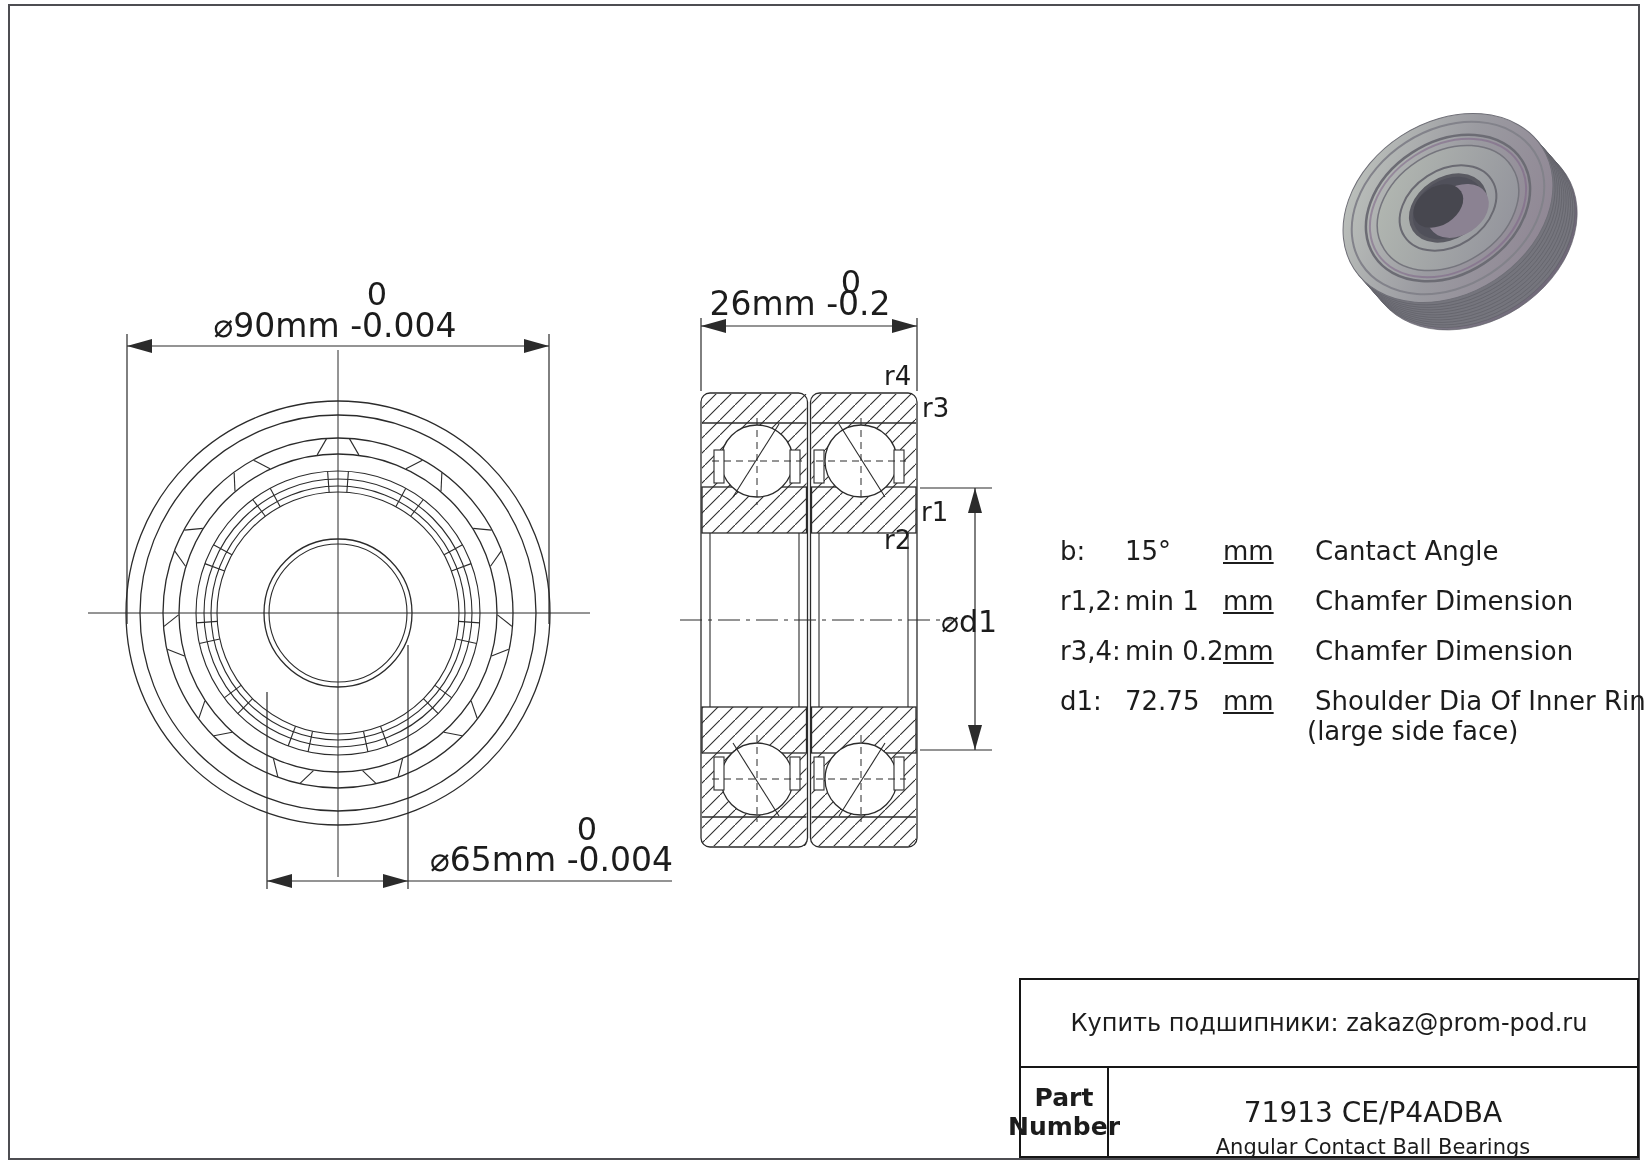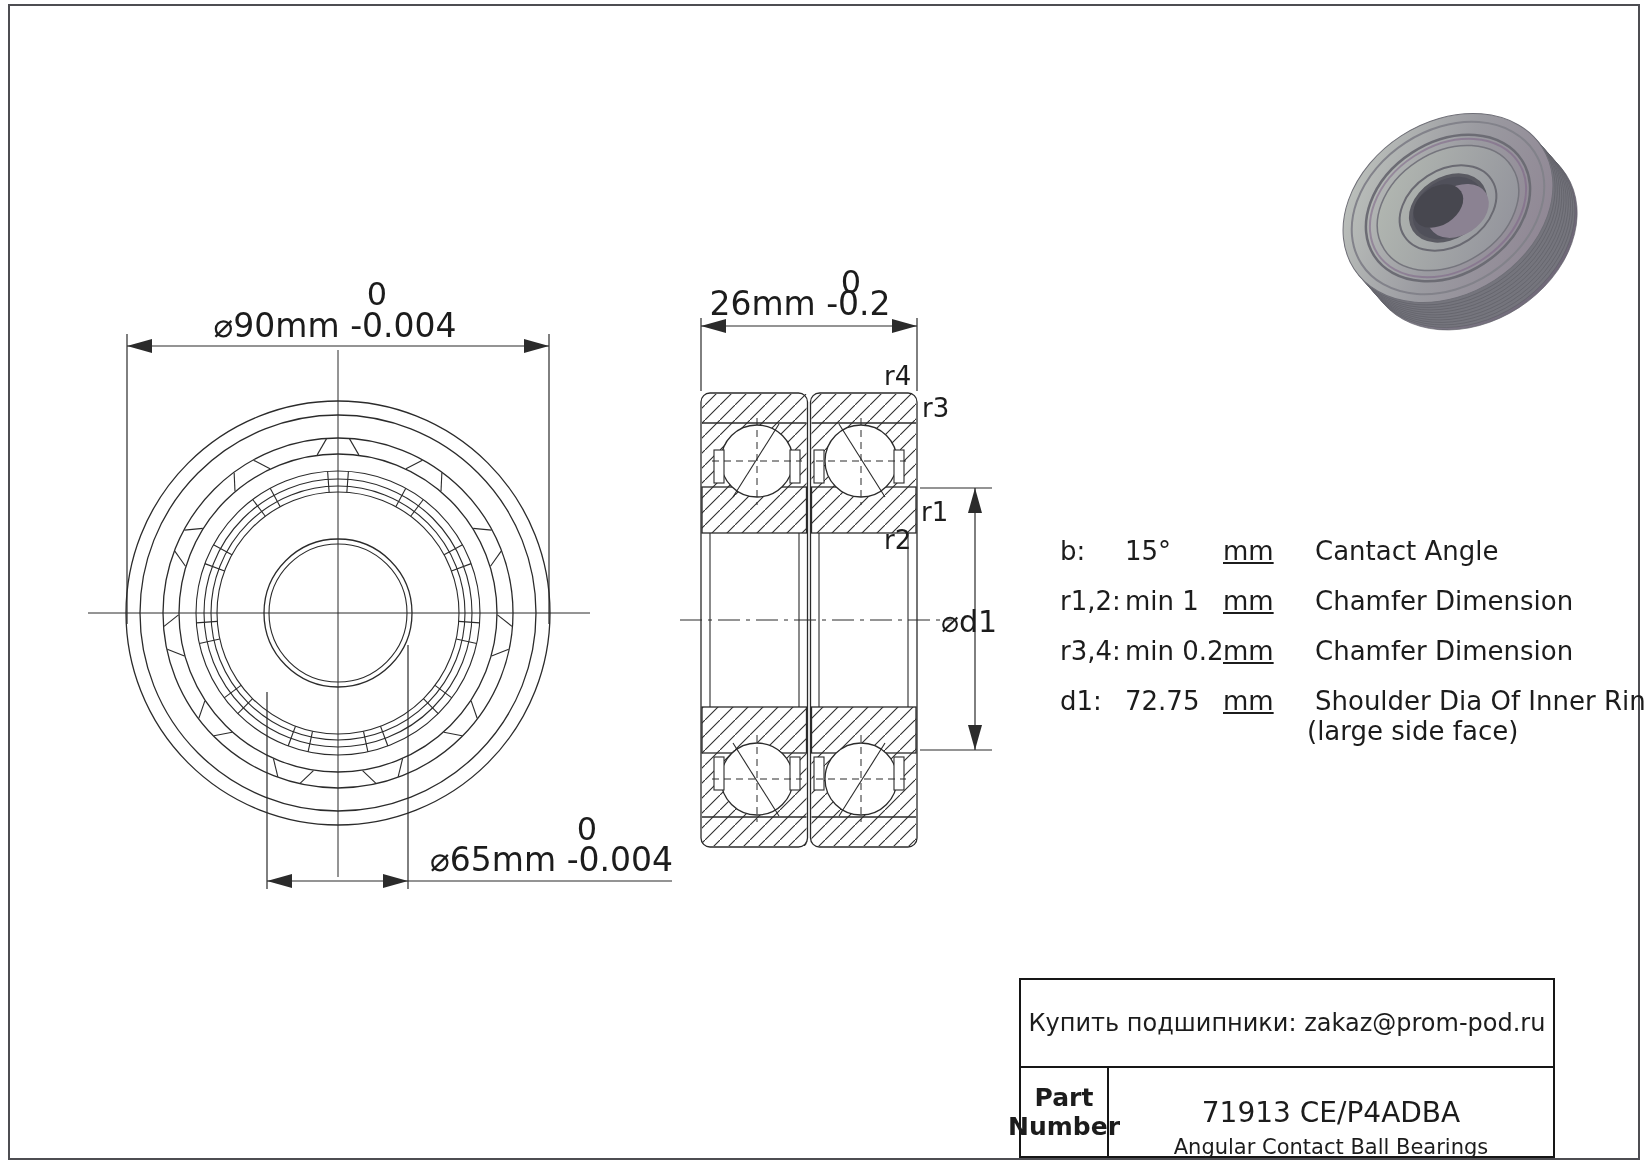--- a/index.html
+++ b/index.html
@@ -10,21 +10,21 @@
   svg text{font-family:"DejaVu Sans","Liberation Sans",sans-serif;fill:#1c1c1c;}
   
   #spec-panel{left:1060px;top:520px;width:560px;height:240px;font-size:26px;}
   .spec-row{position:absolute;left:0;width:560px;height:34px;white-space:nowrap;}
   .spec-param{position:absolute;left:0;}
   .spec-value{position:absolute;left:65px;}
   .spec-unit{position:absolute;left:163px;text-decoration:underline;}
   .spec-desc{position:absolute;left:255px;}
   .spec-desc2{position:absolute;left:247px;top:30px;}
   
-  #footer-table{left:1019px;top:978px;width:536px;height:180px;border:2px solid #161616;box-sizing:border-box;padding-left:20px;}
+  #footer-table{left:1019px;top:978px;width:620px;height:180px;border:2px solid #161616;box-sizing:border-box;padding-left:20px;}
   #footer-contact-row{position:absolute;left:0;top:0;width:100%;height:88px;border-bottom:2px solid #161616;
       box-sizing:border-box;display:flex;align-items:center;justify-content:center;font-size:24px;}
   #footer-bottom-row{position:absolute;left:0;top:88px;width:100%;height:90px;display:flex;}
   #part-label-cell{width:88px;border-right:2px solid #161616;box-sizing:border-box;display:flex;
       align-items:center;justify-content:center;text-align:center;font-size:25px;line-height:1.15;font-weight:bold;}
   #part-value-cell{flex:1;display:flex;flex-direction:column;align-items:center;justify-content:center;gap:6px;margin-top:28px;}
   #part-number{font-size:28px;}
   #part-type{font-size:21px;}
 </style>
 </head>

